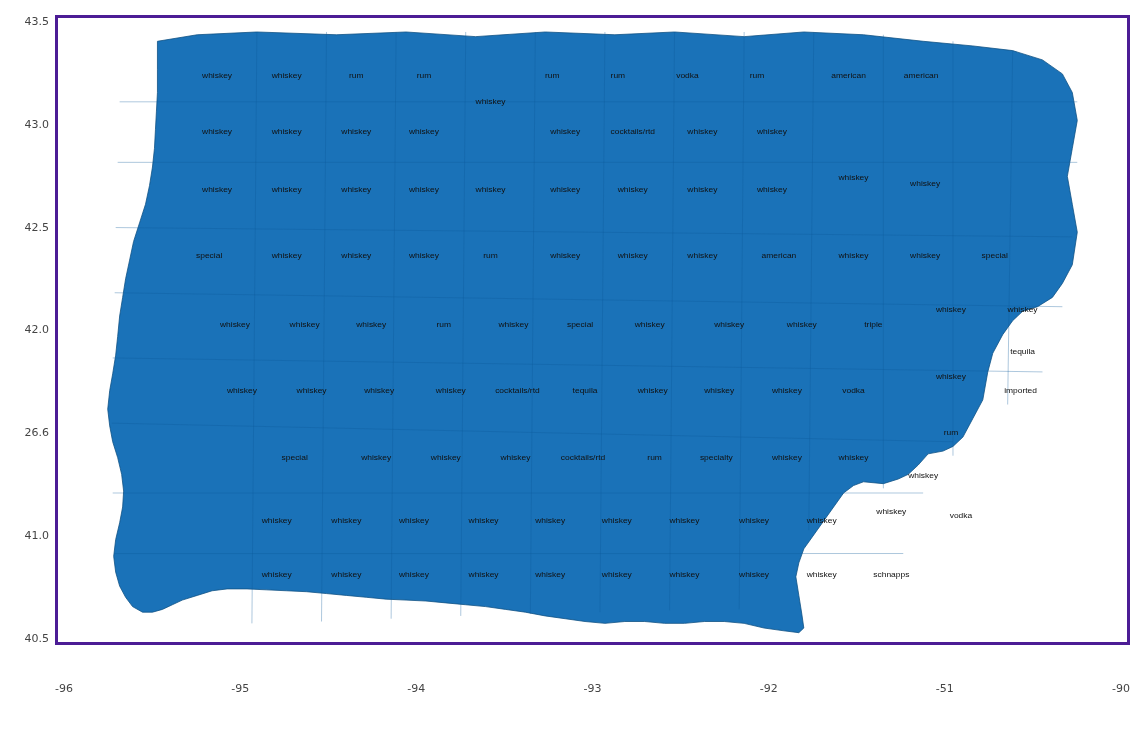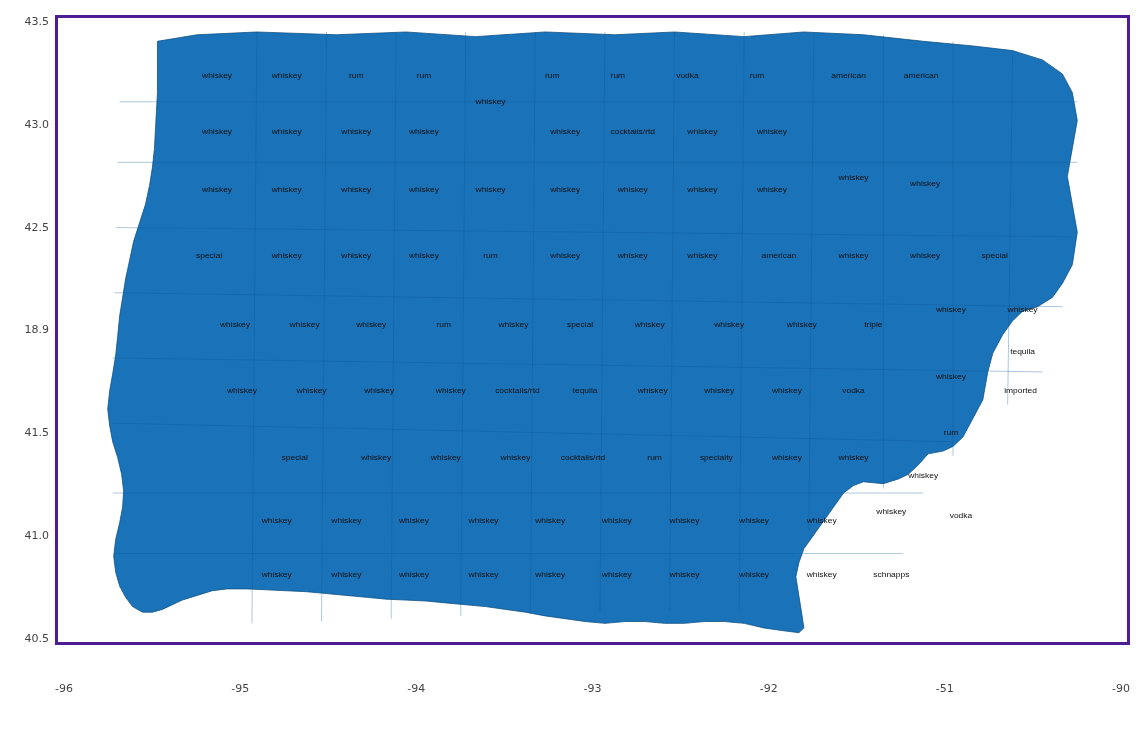--- a/index.html
+++ b/index.html
@@ -70,22 +70,22 @@
   </style>
 </head>
 <body>
 
 <div class="chart-container">
 
   <div class="y-axis">
     <span>43.5</span>
     <span>43.0</span>
     <span>42.5</span>
-    <span>18.9</span>
-    <span>41.5</span>
+    <span>42.0</span>
+    <span>26.6</span>
     <span>41.0</span>
     <span>40.5</span>
   </div>
 
   <div class="chart-area">
     <svg class="map-svg" viewBox="0 0 1075 670" preserveAspectRatio="none">
 
       <path d="
         M 100,25
         L 140,18

